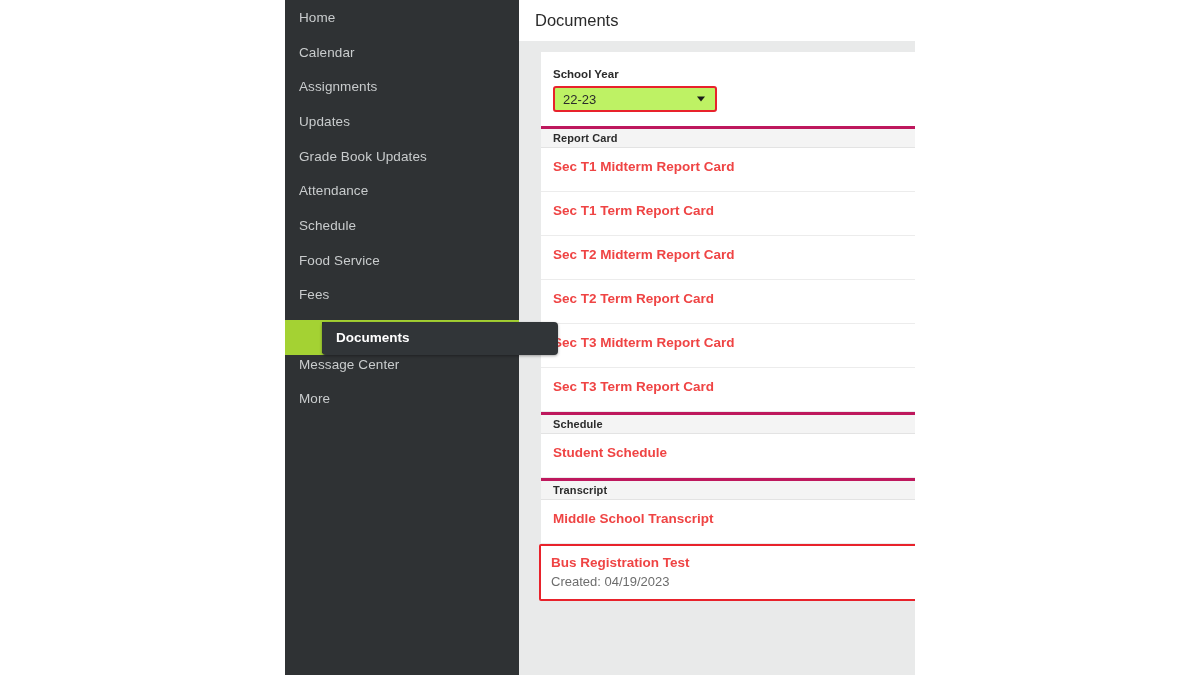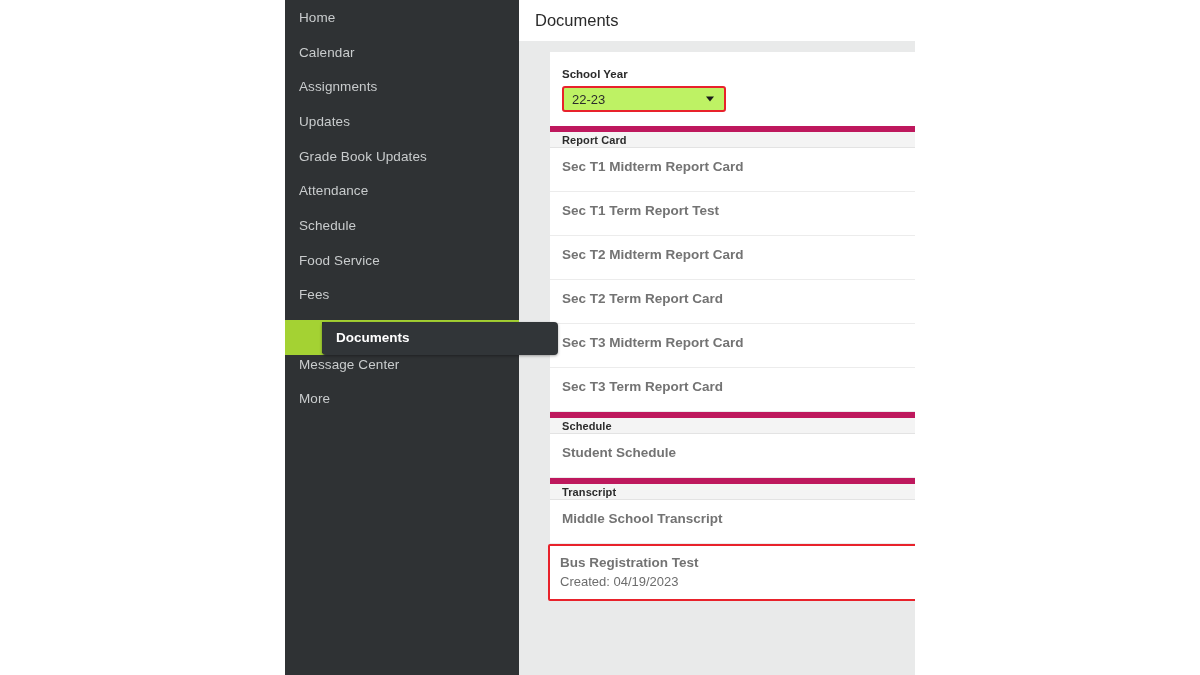--- a/index.html
+++ b/index.html
@@ -111,21 +111,21 @@
   #page-title {
     position: absolute;
     left: 16px; top: 11px;
     font-size: 16.5px;
     color: #2b2b2b;
     font-weight: normal;
     white-space: nowrap;
   }
   #content-body {
     position: absolute;
-    left: 15px; top: 41px;
+    left: 6px; top: 41px;
     width: 396px; height: 634px;
     background: #e9eaea;
     padding-left: 17px;
   }
   #card {
     position: absolute;
     left: 16px; top: 11px;
     width: 380px;
     background: #ffffff;
   }
@@ -164,21 +164,21 @@
     transform: translateY(-50%);
     width: 0; height: 0;
     border-left: 4.5px solid transparent;
     border-right: 4.5px solid transparent;
     border-top: 5.5px solid #1a1a1a;
   }
 
   
   .section-header {
     background: #f4f4f4;
-    border-top: 6px solid #be185d;
+    border-top: 3px solid #be185d;
     border-bottom: 1px solid #e3e3e3;
     height: 22px;
     display: flex;
     align-items: center;
     padding-left: 12px;
     box-sizing: border-box;
   }
   .section-header-text {
     font-size: 11px;
     font-weight: bold;
@@ -189,21 +189,21 @@
     background: #ffffff;
     border-bottom: 1px solid #ececec;
     min-height: 44px;
     padding: 11px 12px 11px 12px;
     box-sizing: border-box;
     position: relative;
   }
   .doc-title {
     font-size: 13.5px;
     font-weight: bold;
-    color: #737373;
+    color: #ef4444;
     line-height: 1.2;
   }
   .doc-sub {
     font-size: 13px;
     color: #6d6d6d;
     margin-top: 3px;
     line-height: 1.2;
   }
   .doc-row.highlighted {
     border: 2px solid #e8222b;
@@ -287,21 +287,21 @@
         </div>
 
         <div id="sections">
             <div class="section-header">
               <span class="section-header-text">Report Card</span>
             </div>
             <div class="doc-row">
               <div class="doc-title">Sec T1 Midterm Report Card</div>
             </div>
             <div class="doc-row">
-              <div class="doc-title">Sec T1 Term Report Test</div>
+              <div class="doc-title">Sec T1 Term Report Card</div>
             </div>
             <div class="doc-row">
               <div class="doc-title">Sec T2 Midterm Report Card</div>
             </div>
             <div class="doc-row">
               <div class="doc-title">Sec T2 Term Report Card</div>
             </div>
             <div class="doc-row">
               <div class="doc-title">Sec T3 Midterm Report Card</div>
             </div>

